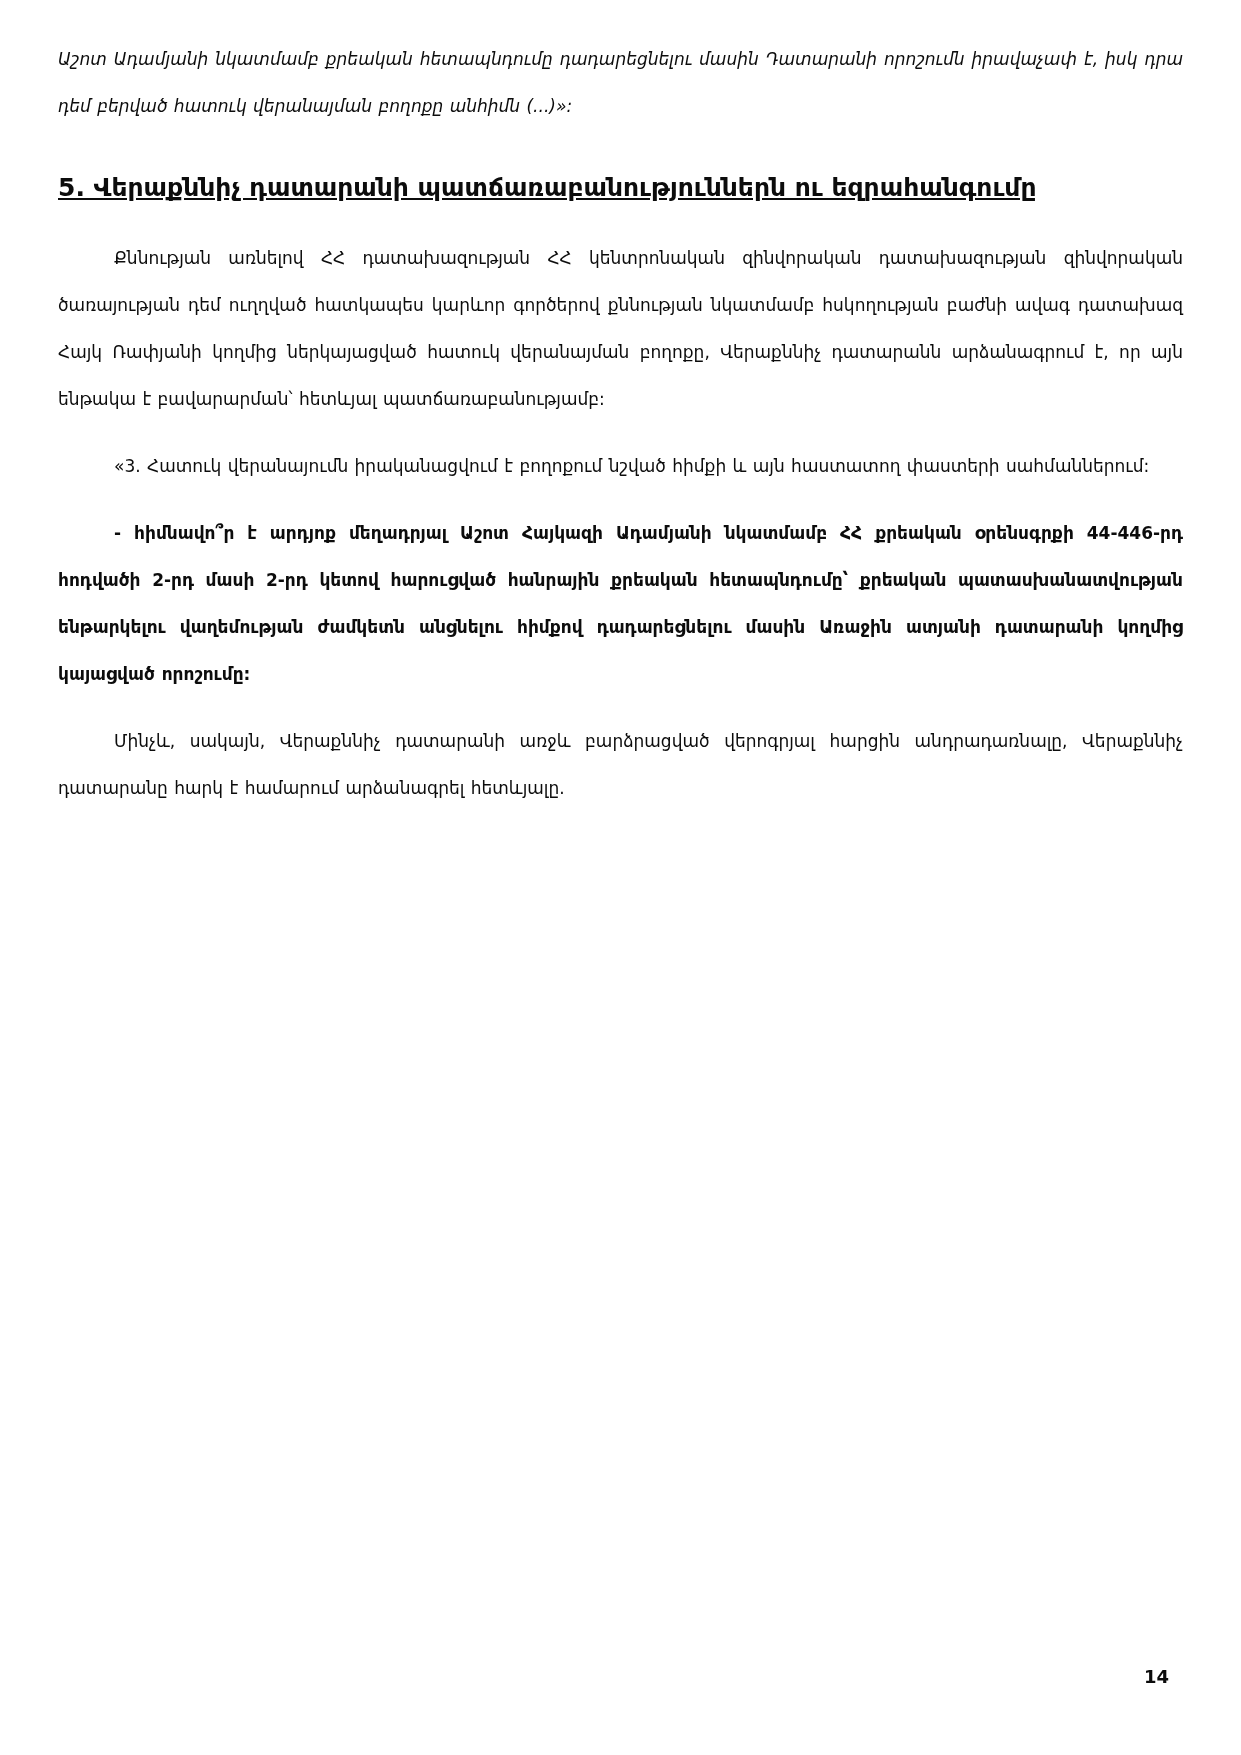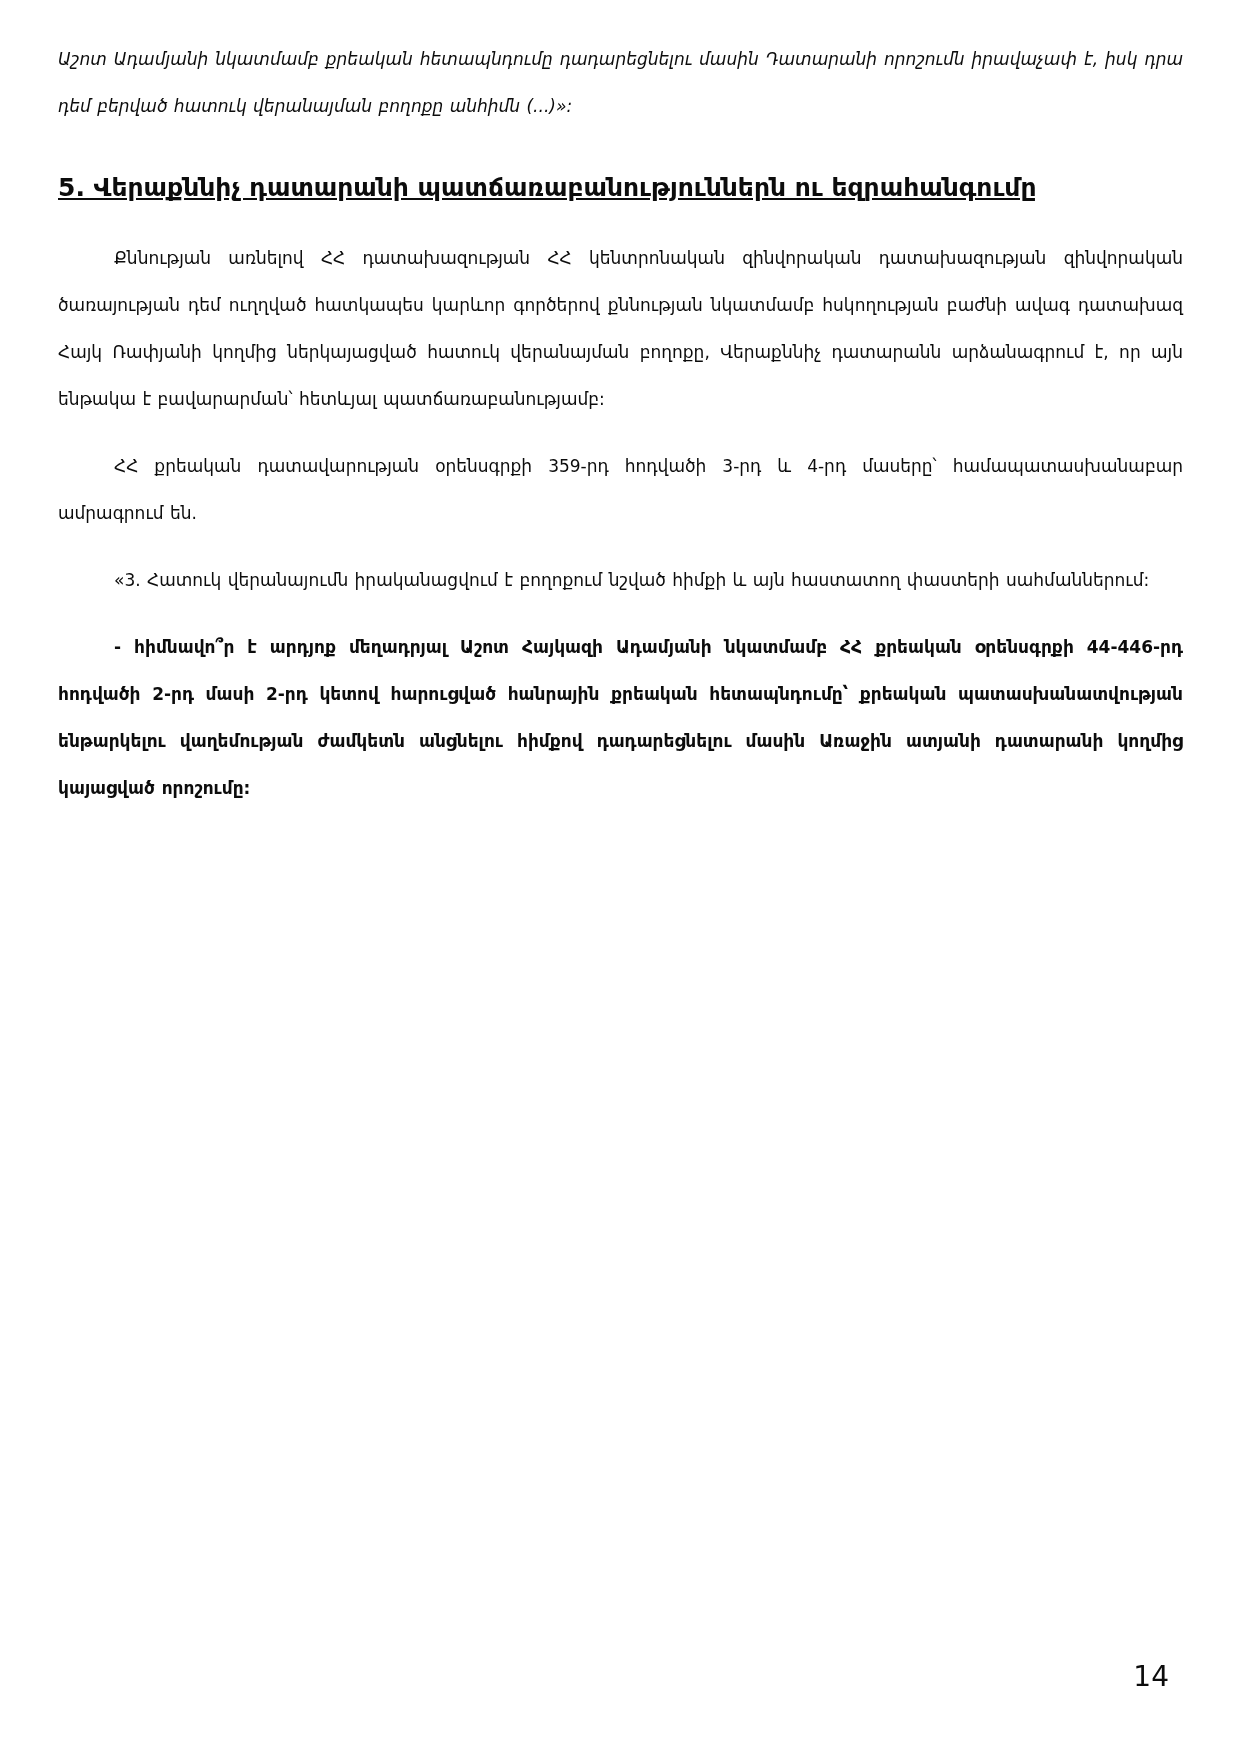--- a/index.html
+++ b/index.html
@@ -40,41 +40,41 @@
     line-height: 47px;
     font-weight: bold;
     text-decoration: underline;
     text-indent: 0;
     margin: 34px 0 24px 0;
   }
   .page-number {
     position: absolute;
     right: 72px;
     top: 1662px;
-    font-size: 28px;
-    font-weight: normal;
+    font-size: 18px;
+    font-weight: bold;
     line-height: 30px;
   }
 </style>
 </head>
 <body>
 
 <div class="page">
 
   <p class="para no-indent italic">Աշոտ Ադամյանի նկատմամբ քրեական հետապնդումը դադարեցնելու մասին Դատարանի որոշումն իրավաչափ է, իսկ դրա դեմ բերված հատուկ վերանայման բողոքը անհիմն (...)»:</p>
 
 
   <h2 class="section-heading">5. Վերաքննիչ դատարանի պատճառաբանություններն ու եզրահանգումը</h2>
 
   <p class="para">Քննության առնելով ՀՀ դատախազության ՀՀ կենտրոնական զինվորական դատախազության զինվորական ծառայության դեմ ուղղված հատկապես կարևոր գործերով քննության նկատմամբ հսկողության բաժնի ավագ դատախազ Հայկ Ռափյանի կողմից ներկայացված հատուկ վերանայման բողոքը, Վերաքննիչ դատարանն արձանագրում է, որ այն ենթակա է բավարարման՝ հետևյալ պատճառաբանությամբ:</p>
 
-  <p class="para">ՀՀ քրեական դատավարության օրենսգրքի 359-րդ հոդվածի 3-րդ և 4-րդ մասերը՝ համապատասխանաբար ամրագրում են.</p>
 
   <p class="para">«3. Հատուկ վերանայումն իրականացվում է բողոքում նշված հիմքի և այն հաստատող փաստերի սահմաններում:</p>
 
 
 
   <p class="para bold">- հիմնավո՞ր է արդյոք մեղադրյալ Աշոտ Հայկազի Ադամյանի նկատմամբ ՀՀ քրեական օրենսգրքի 44-446-րդ հոդվածի 2-րդ մասի 2-րդ կետով հարուցված հանրային քրեական հետապնդումը՝ քրեական պատասխանատվության ենթարկելու վաղեմության ժամկետն անցնելու հիմքով դադարեցնելու մասին Առաջին ատյանի դատարանի կողմից կայացված որոշումը:</p>
 
+  <p class="para">Մինչև, սակայն, Վերաքննիչ դատարանի առջև բարձրացված վերոգրյալ հարցին անդրադառնալը, Վերաքննիչ դատարանը հարկ է համարում արձանագրել հետևյալը.</p>
 
   <div class="page-number">14</div>
 
 </div>
 
 </body></html>

